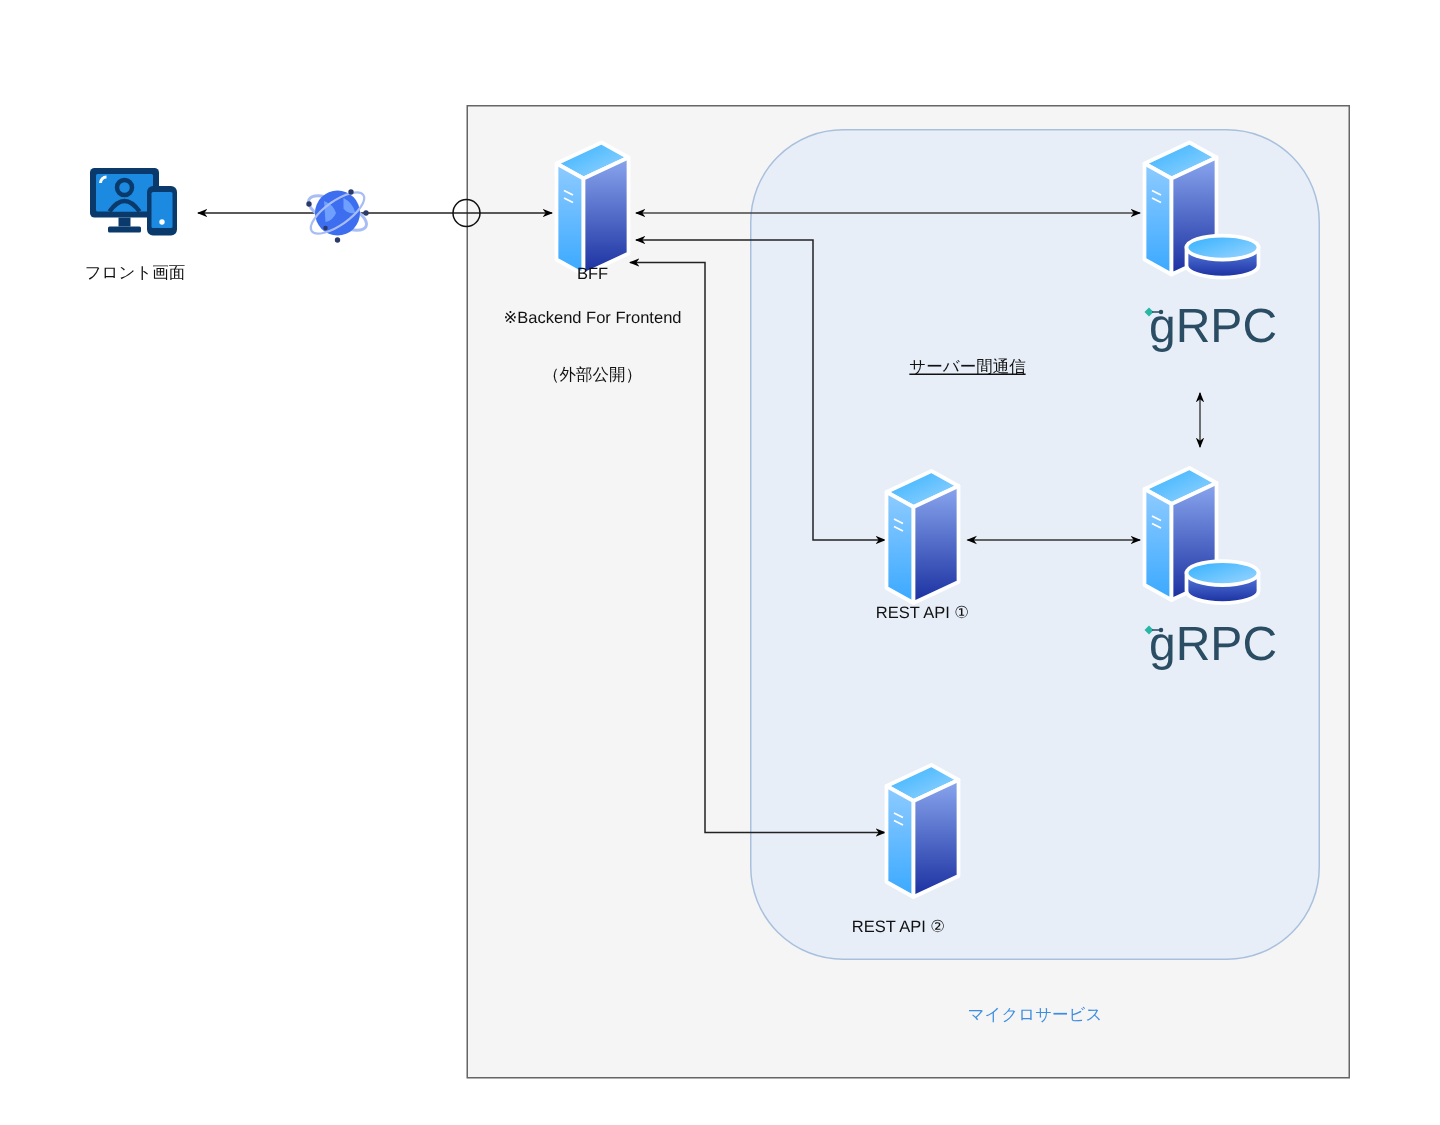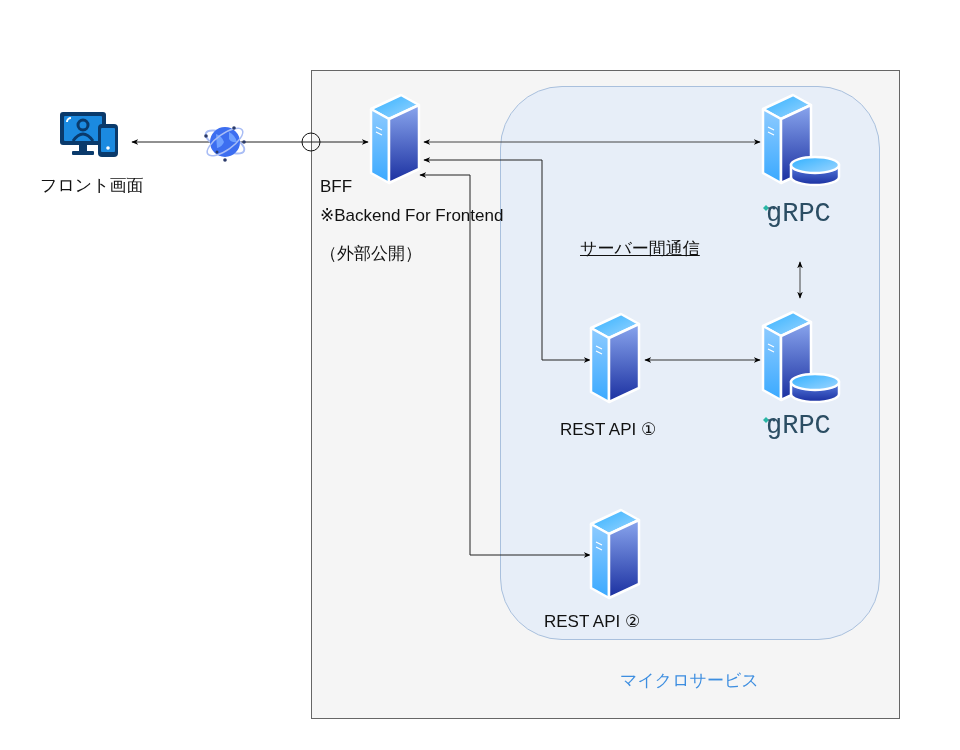--- a/index.html
+++ b/index.html
@@ -3,24 +3,24 @@
 <meta charset="utf-8">
 <style>
   html, body { margin:0; padding:0; background:#ffffff; }
   body { width:960px; height:750px; position:relative; overflow:hidden;
          font-family:"Liberation Sans", "DejaVu Sans", sans-serif; }
   .abs { position:absolute; }
   .outer { left:311px; top:70px; width:589px; height:649px; background:#f5f5f5;
            border:1px solid #666; box-sizing:border-box; }
   .inner { left:500px; top:86px; width:380px; height:554px; background:#e7eef8;
            border:1px solid #a9c0dd; border-radius:62px; box-sizing:border-box; }
-  .lbl { font-size:17px; color:#111; text-align:left; white-space:nowrap; }
+  .lbl { font-size:11px; color:#111; text-align:center; white-space:nowrap; }
   .lbl-blue { color:#3d8ee0;margin-top:12px; }
   svg.edges { position:absolute; left:0; top:0; }
-  .grpc { font-size:27px; color:#2b4d63; font-family:Liberation Mono, monospace; letter-spacing:0px;text-align:center; }
+  .grpc { font-size:32px; color:#2b4d63; font-family:Liberation Sans, sans-serif; letter-spacing:0px;text-align:center; }
 </style>
 </head>
 <body>
 
 <div class="abs outer"></div>
 <div class="abs inner"></div>
 
 <svg class="edges" width="960" height="750">
   <defs>
     <marker id="ah" viewBox="0 0 10 10" refX="9" refY="5" markerWidth="7" markerHeight="7" orient="auto-start-reverse">
@@ -214,21 +214,21 @@
   </defs>
   <g transform="translate(1,0)">
     <path d="M4 16 L34 2 L52 12 L22 26 Z" fill="url(#g1c)" stroke="#fff" stroke-width="2.5" stroke-linejoin="round"></path>
     <path d="M4 16 L22 26 L22 90 L4 80 Z" fill="url(#g1a)" stroke="#fff" stroke-width="2.5" stroke-linejoin="round"></path>
     <path d="M22 26 L52 12 L52 76 L22 90 Z" fill="url(#g1b)" stroke="#fff" stroke-width="2.5" stroke-linejoin="round"></path>
     <line x1="9" y1="34" x2="15" y2="37" stroke="#fff" stroke-width="1.2"></line>
     <line x1="9" y1="39" x2="15" y2="42" stroke="#fff" stroke-width="1.2"></line>
   </g>
     </svg>
 </div>
-<div class="abs lbl" style="left:560px;top:419px;width:110px;">REST API ①</div>
+<div class="abs lbl" style="left:560px;top:402px;width:110px;">REST API ①</div>
 
 <div class="abs" style="left:586px;top:508px;width:58px;height:92px;">
   <svg width="58" height="92" viewBox="0 0 58 92" class="srv">
   <defs>
     <linearGradient id="g2a" x1="0" y1="0" x2="0" y2="1">
           <stop offset="0" stop-color="#8ecbff"></stop>
           <stop offset="1" stop-color="#3aa9ff"></stop>
         </linearGradient>
     <linearGradient id="g2b" x1="0" y1="0" x2="0" y2="1">
           <stop offset="0" stop-color="#8aa6ee"></stop>

